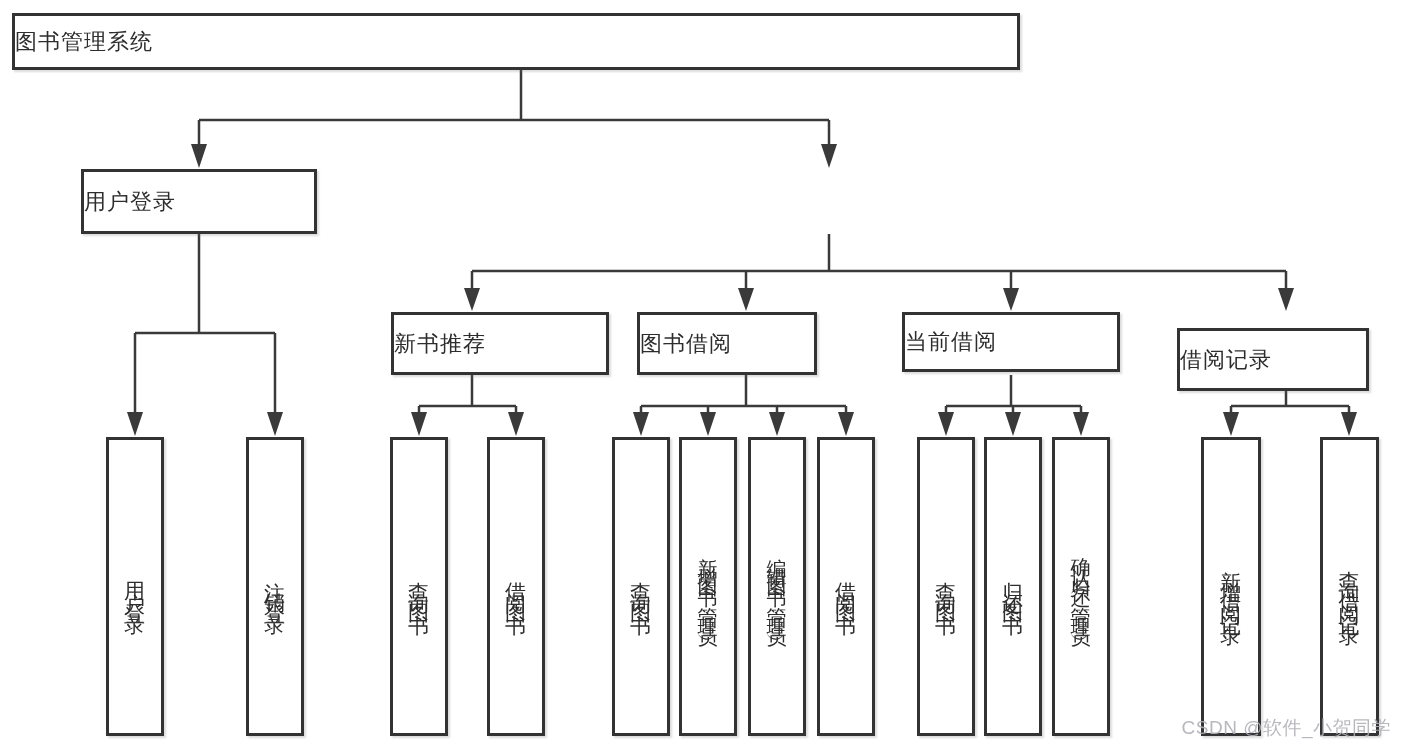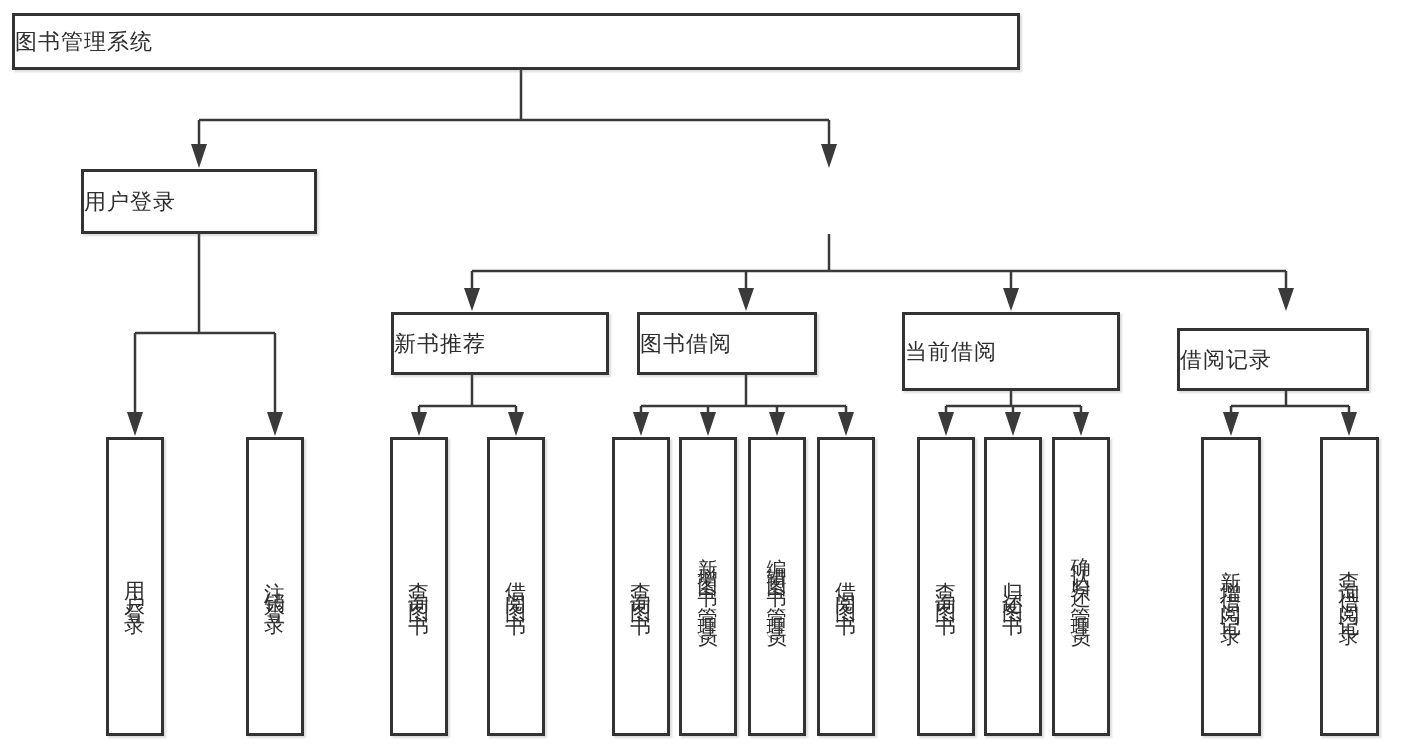--- a/index.html
+++ b/index.html
@@ -144,21 +144,21 @@
   <div class="node" style="left:81px; top:169px; width:236px; height:65px;">
     <span class="label">用户登录</span>
   </div>
 
   <div class="node" style="left:363px; top:312px; width:218px; height:63px;margin-left:28px;">
     <span class="label">新书推荐</span>
   </div>
   <div class="node" style="left:637px; top:312px; width:180px; height:63px;">
     <span class="label">图书借阅</span>
   </div>
-  <div class="node" style="left:902px; top:312px; width:218px; height:79px;">
+  <div class="node" style="left:902px; top:312px; width:218px; height:60px;">
     <span class="label">当前借阅</span>
   </div>
   <div class="node" style="left:1177px; top:312px; width:192px; height:63px;margin-top:16px;">
     <span class="label">借阅记录</span>
   </div>
 
   <div class="leaf" style="left:106px;">
     <span class="vlabel">用户登录</span>
   </div>
   <div class="leaf" style="left:246px;">
@@ -195,14 +195,15 @@
     <span class="vlabel">确认归还（管理员）</span>
   </div>
 
   <div class="leaf" style="left:1201px; width:60px;">
     <span class="vlabel">新增借阅记录</span>
   </div>
   <div class="leaf" style="left:1320px; width:59px;">
     <span class="vlabel">查询借阅记录</span>
   </div>
 
+  <div class="watermark">CSDN @软件_小贺同学</div>
 
 </div>
 
 </body></html>

